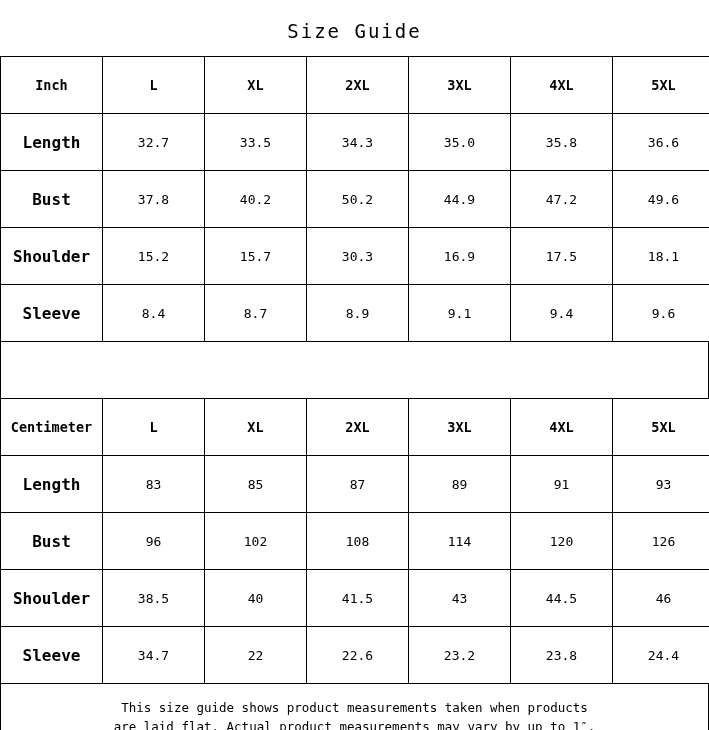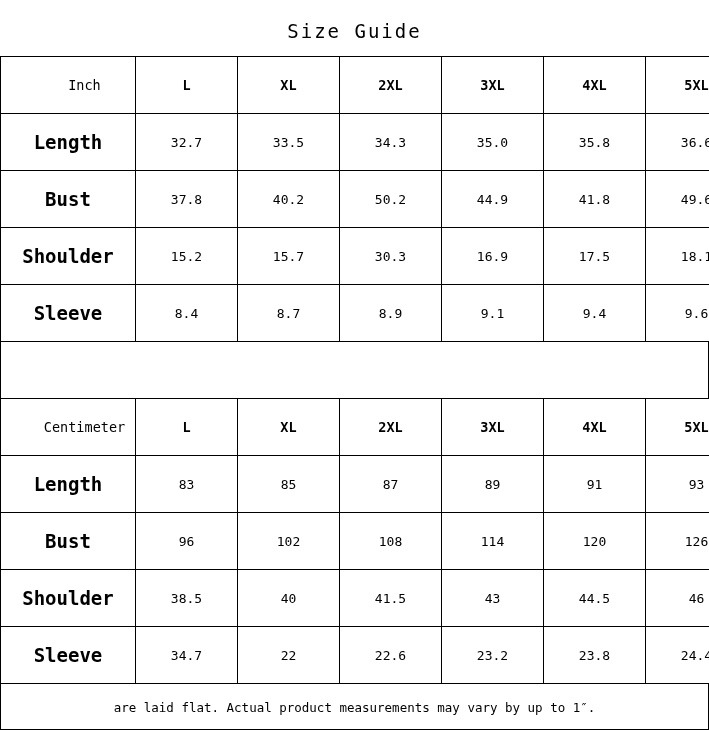--- a/index.html
+++ b/index.html
@@ -43,26 +43,25 @@
     font-size: 13px;
     font-weight: normal;
     padding: 0;
   }
   table.size-table th {
     font-weight: bold;
     font-size: 13.5px;
   }
   table.size-table td.rowhead {
     font-weight: bold;
-    font-size: 19px;
+    font-size: 16px;
   }
   table.size-table th.unit-head {
-    font-weight: normal;
+    font-weight: bold;
     font-size: 13.5px;
-    padding-left: 33px;
   }
   .col-first { width: 101px; }
   .col-rest { width: 101px; }
   .spacer {
     height: 56px;
     border-left: 1px solid #000000;
     border-right: 1px solid #000000;
     box-sizing: border-box;
     width: 709px;
     background: #ffffff;
@@ -111,21 +110,21 @@
           <td>35.0</td>
           <td>35.8</td>
           <td>36.6</td>
         </tr>
         <tr>
           <td class="rowhead">Bust</td>
           <td>37.8</td>
           <td>40.2</td>
           <td>50.2</td>
           <td>44.9</td>
-          <td>41.8</td>
+          <td>47.2</td>
           <td>49.6</td>
         </tr>
         <tr>
           <td class="rowhead">Shoulder</td>
           <td>15.2</td>
           <td>15.7</td>
           <td>30.3</td>
           <td>16.9</td>
           <td>17.5</td>
           <td>18.1</td>
@@ -193,16 +192,17 @@
           <td>22.6</td>
           <td>23.2</td>
           <td>23.8</td>
           <td>24.4</td>
         </tr>
       </tbody>
     </table>
   </div>
 
   <div class="note">
+    <span class="note-line">This size guide shows product measurements taken when products</span>
     <span class="note-line">are laid flat. Actual product measurements may vary by up to 1″.</span>
   </div>
 
 </div>
 
 </body></html>

